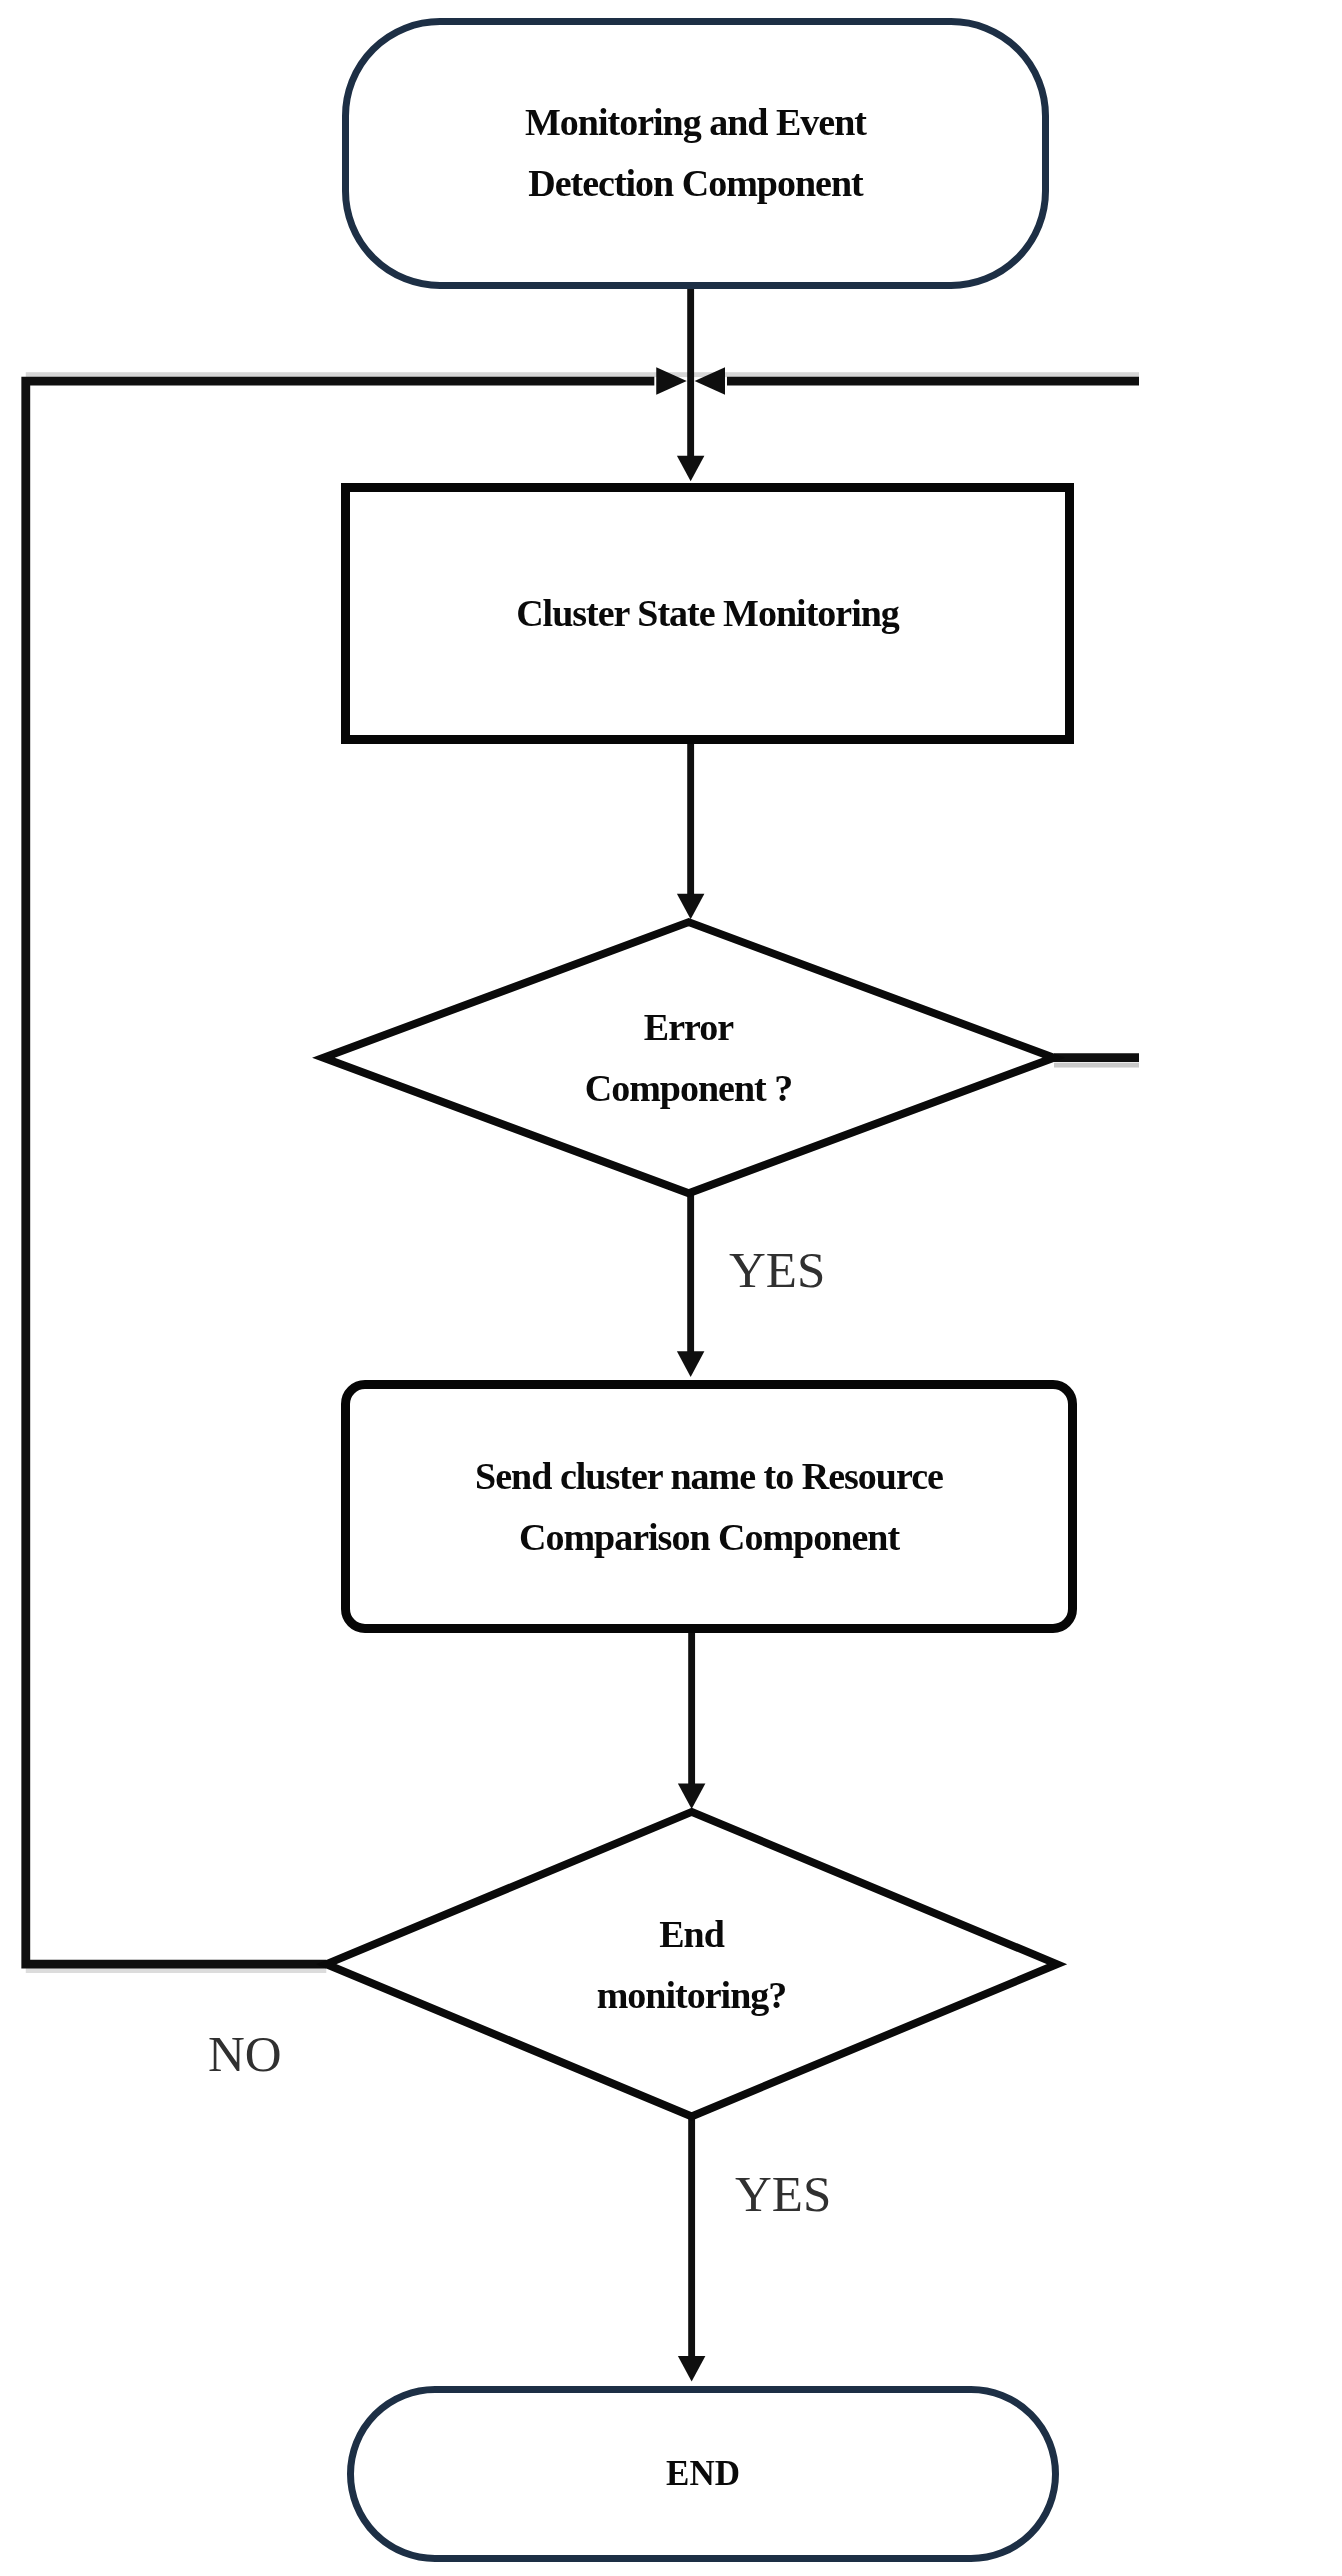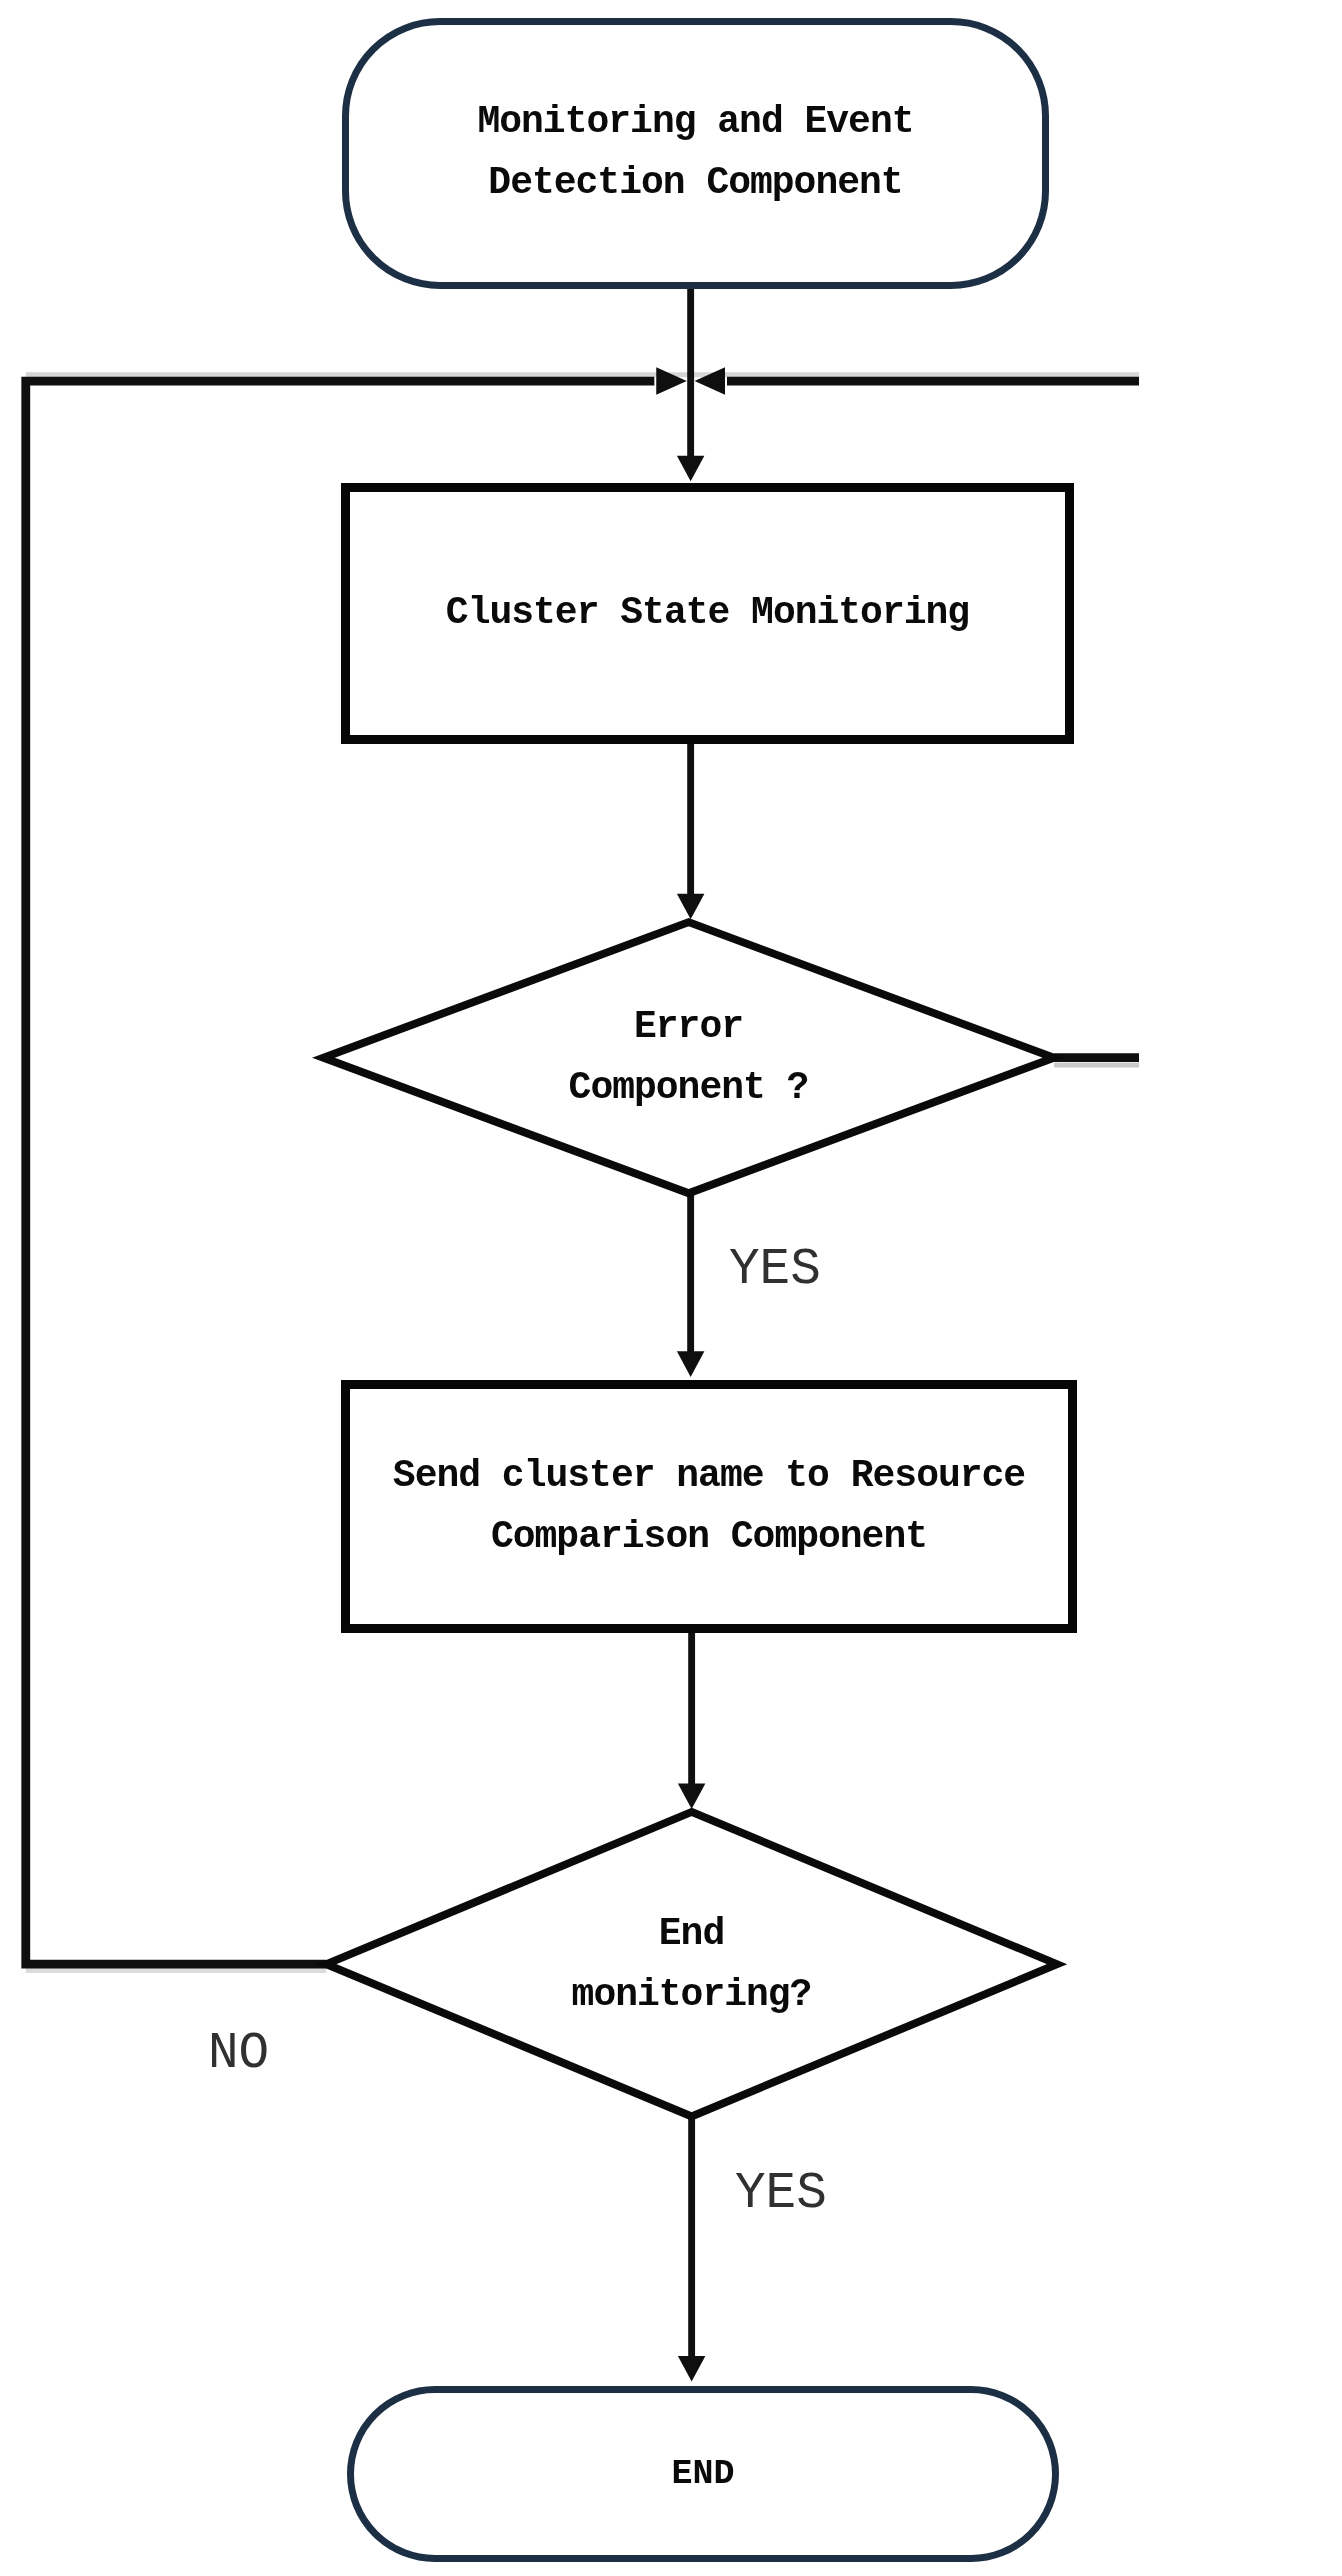--- a/index.html
+++ b/index.html
@@ -8,21 +8,21 @@
     --connector:#0f0f0f;
     --edge-label-text:#303030;
     --shadow:#cfcfcf;
     --background:#ffffff;
   }
   html,body{margin:0;padding:0;background:var(--background);}
   #canvas{
     position:relative;
     width:1139px;height:2576px;
     background:var(--background);
-    font-family:Liberation Mono, monospace;
+    font-family:Liberation Serif, serif;
     overflow:hidden;
   }
   #connector-layer{position:absolute;left:0;top:0;}
   .node{
     position:absolute;
     box-sizing:border-box;
     display:flex;align-items:center;justify-content:center;
     text-align:center;
     background:#ffffff;
   }
@@ -97,21 +97,21 @@
 
   <div class="node process" style="left:325px;top:483px;width:733px;height:261px;">
     <div class="node-label">Cluster State Monitoring</div>
   </div>
 
   <div class="diamond-label" style="left:443px;top:972px;width:491px;height:172px;">
     <div class="node-label">Error
 Component ?</div>
   </div>
 
-  <div class="node process" style="left:325px;top:1380px;width:736px;height:253px;">
+  <div class="node process" style="left:325px;top:1380px;width:736px;height:253px;border-radius:24px;">
     <div class="node-label">Send cluster name to Resource
 Comparison Component</div>
   </div>
 
   <div class="diamond-label" style="left:446px;top:1881px;width:491px;height:167px;">
     <div class="node-label">End
 monitoring?</div>
   </div>
 
   <div class="node terminator" style="left:347px;top:2386px;width:712px;height:176px;border-radius:88px;">

